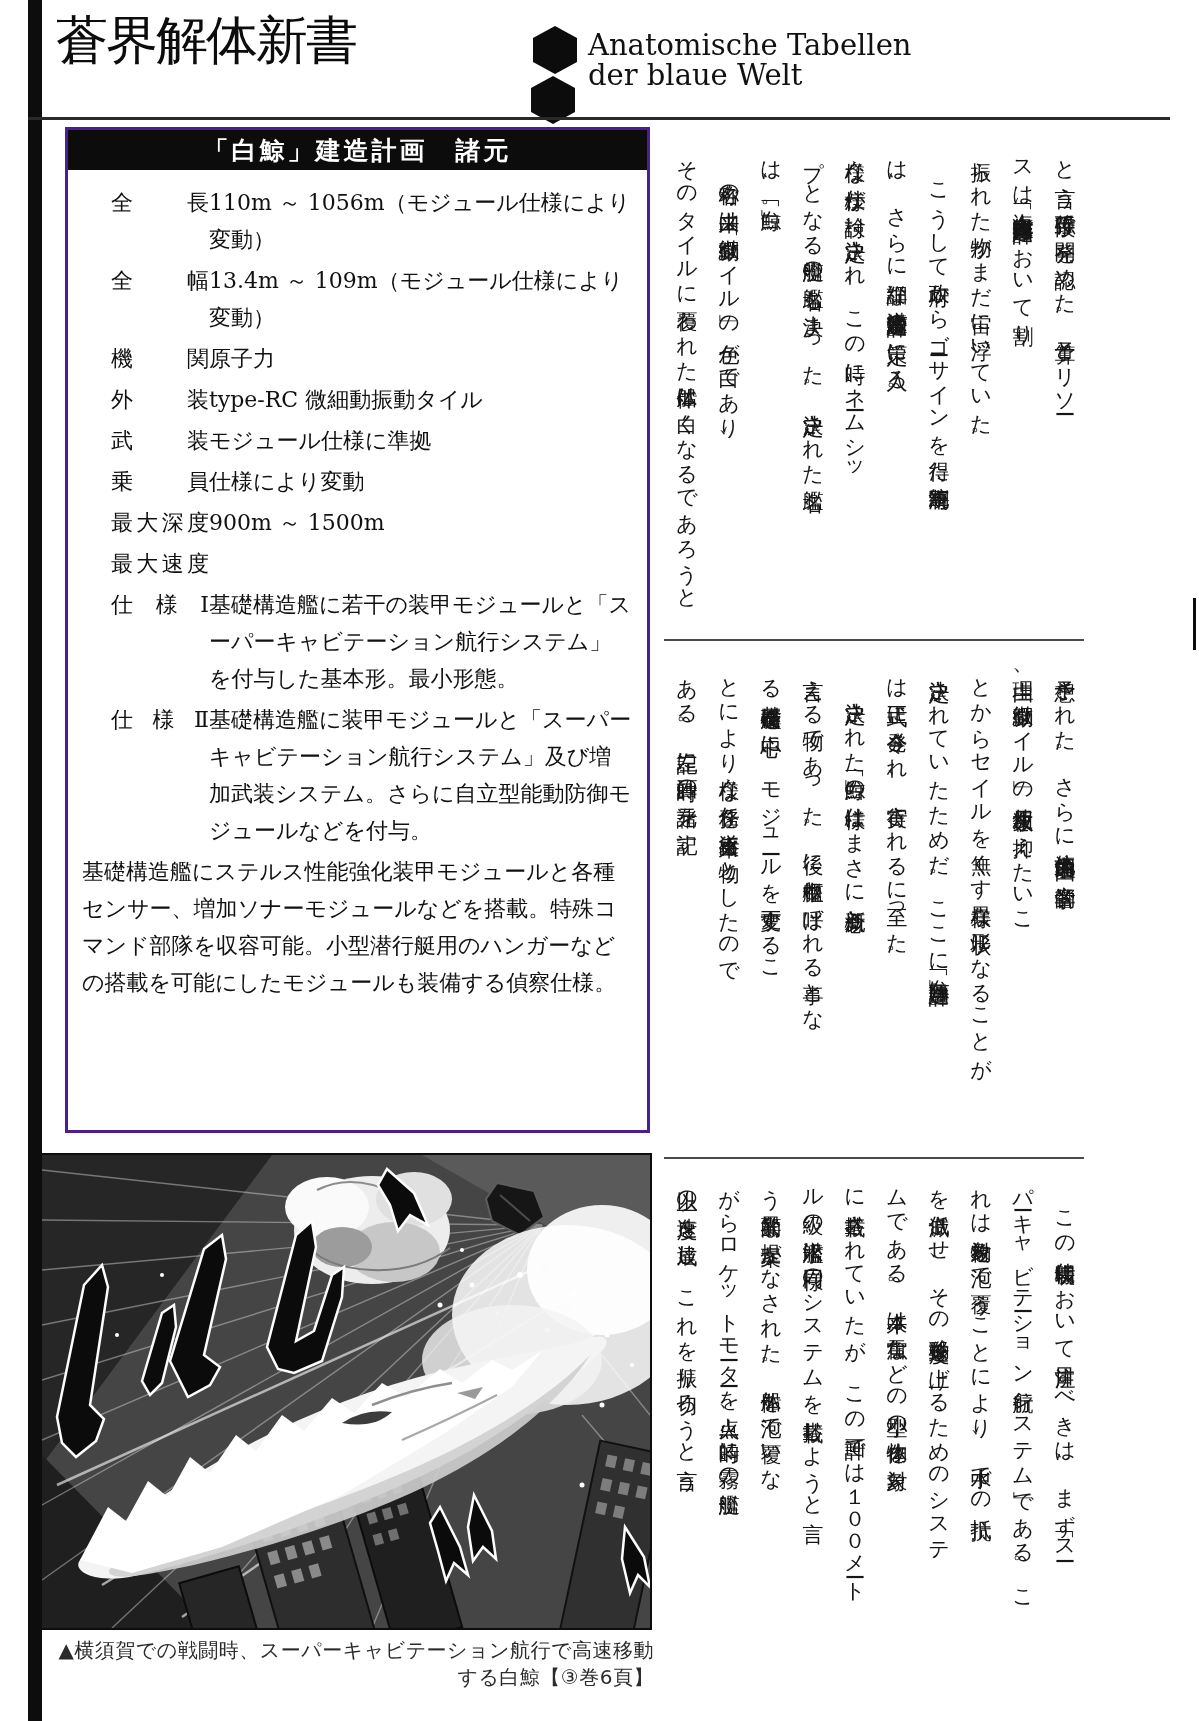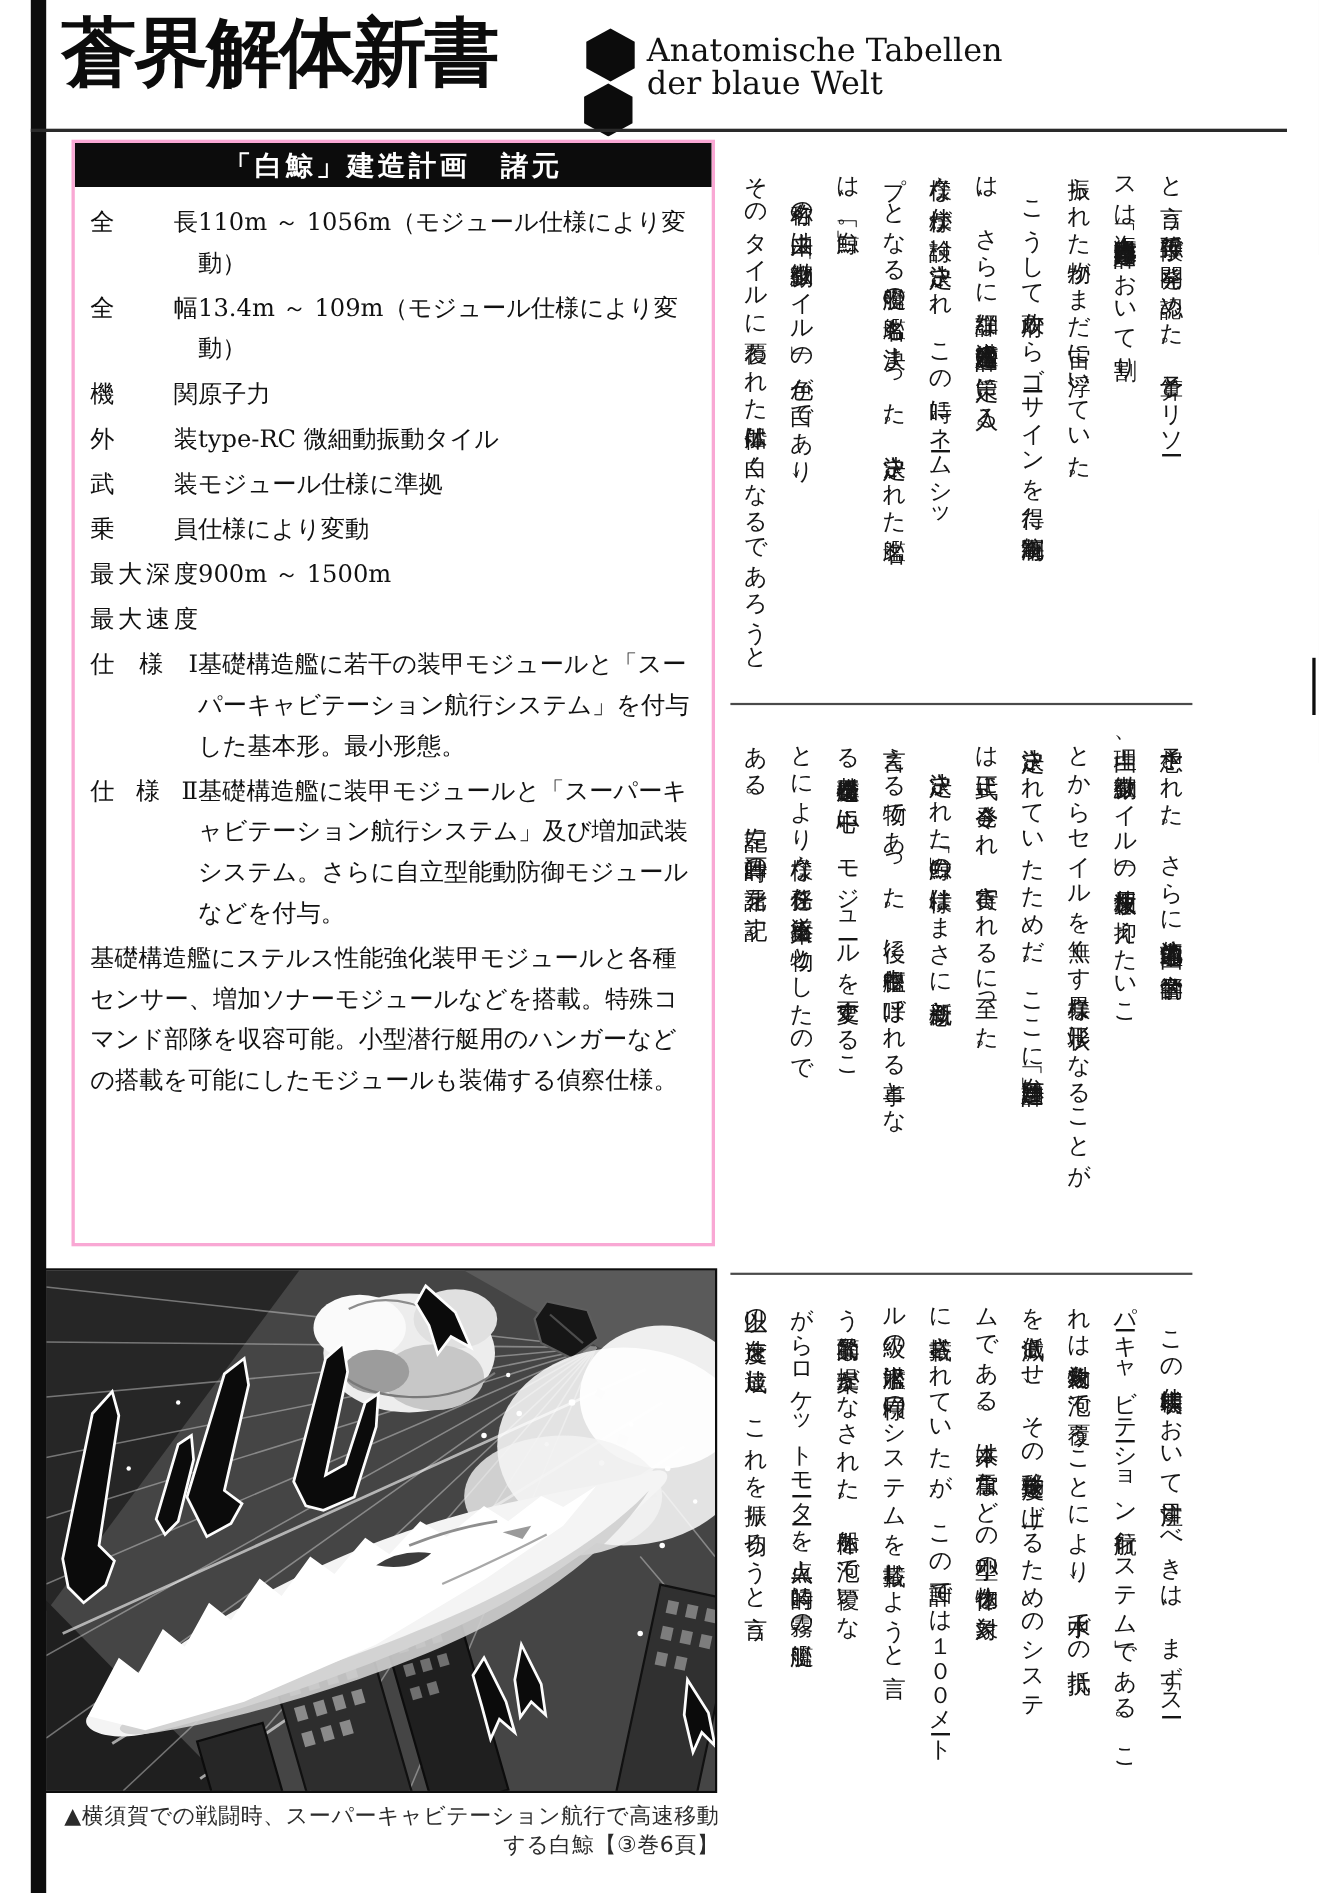--- a/index.html
+++ b/index.html
@@ -3,36 +3,36 @@
 <meta charset="utf-8">
 <style>
   html,body{margin:0;padding:0;background:#e8e8e8;}
   .page{position:relative;width:1199px;height:1721px;background:#ffffff;overflow:hidden;
         font-family:"DejaVu Serif","Liberation Serif",serif;color:#141414;}
   
   .edge-bar{position:absolute;left:28px;top:0;width:14px;height:1721px;background:#0d0d0d;}
   .right-edge-mark{position:absolute;left:1193px;top:598px;width:3px;height:52px;background:#0d0d0d;}
 
   
-  .header-title{position:absolute;left:56px;top:14px;font-size:68px;font-weight:700;
+  .header-title{position:absolute;left:56px;top:14px;font-size:52px;font-weight:400;
       letter-spacing:-2px;color:#0c0c0c;line-height:1;white-space:nowrap;}
   .hexagons{position:absolute;left:528px;top:24px;}
   .header-sub{position:absolute;left:588px;top:30px;font-size:29px;line-height:1.05;color:#111;}
   .header-rule{position:absolute;left:28px;top:117px;width:1142px;height:3px;background:#2a2a2a;}
 
   
   .spec-box{position:absolute;left:65px;top:127px;width:585px;height:1006px;
-      border:3px solid #f9a8d4;box-sizing:border-box;background:#fff;overflow:hidden;}
+      border:3px solid #4c1d95;box-sizing:border-box;background:#fff;overflow:hidden;}
   .spec-title{height:40px;background:#0c0c0c;color:#ffffff;display:flex;align-items:center;
       justify-content:center;font-family:"DejaVu Sans","Liberation Sans",sans-serif;
       font-weight:700;font-size:25px;letter-spacing:3px;}
   .spec-rows{padding:10px 14px 6px 14px;}
   .spec-row{display:flex;margin-top:4px;}
   .spec-label{width:98px;flex:none;font-size:22px;line-height:37px;
-      text-align:justify;text-align-last:justify;color:#111;}
+      text-align:justify;text-align-last:justify;color:#111;margin-left:29px;}
   .spec-value{flex:1;font-size:22px;line-height:37px;color:#111;
       white-space:pre-line;}
 
   
   .vblock{position:absolute;left:660px;width:426px;height:464px;
       writing-mode:vertical-rl;text-orientation:mixed;
       font-size:21px;line-height:42px;letter-spacing:1px;color:#161616;
       white-space:pre-line;margin:0;}
   #vb1{top:146px;}
   #vb2{top:664px;}

